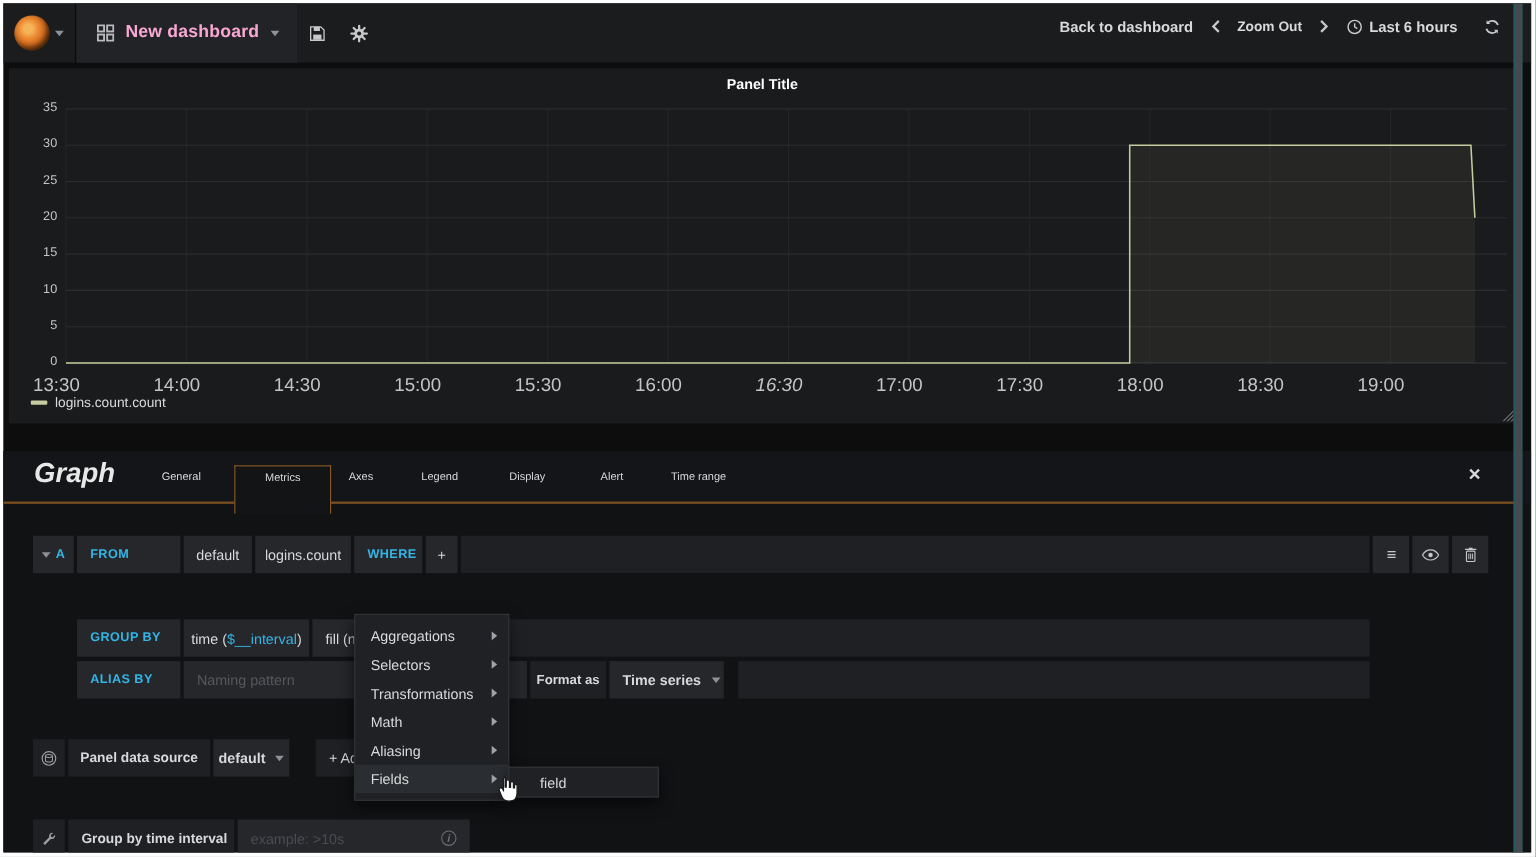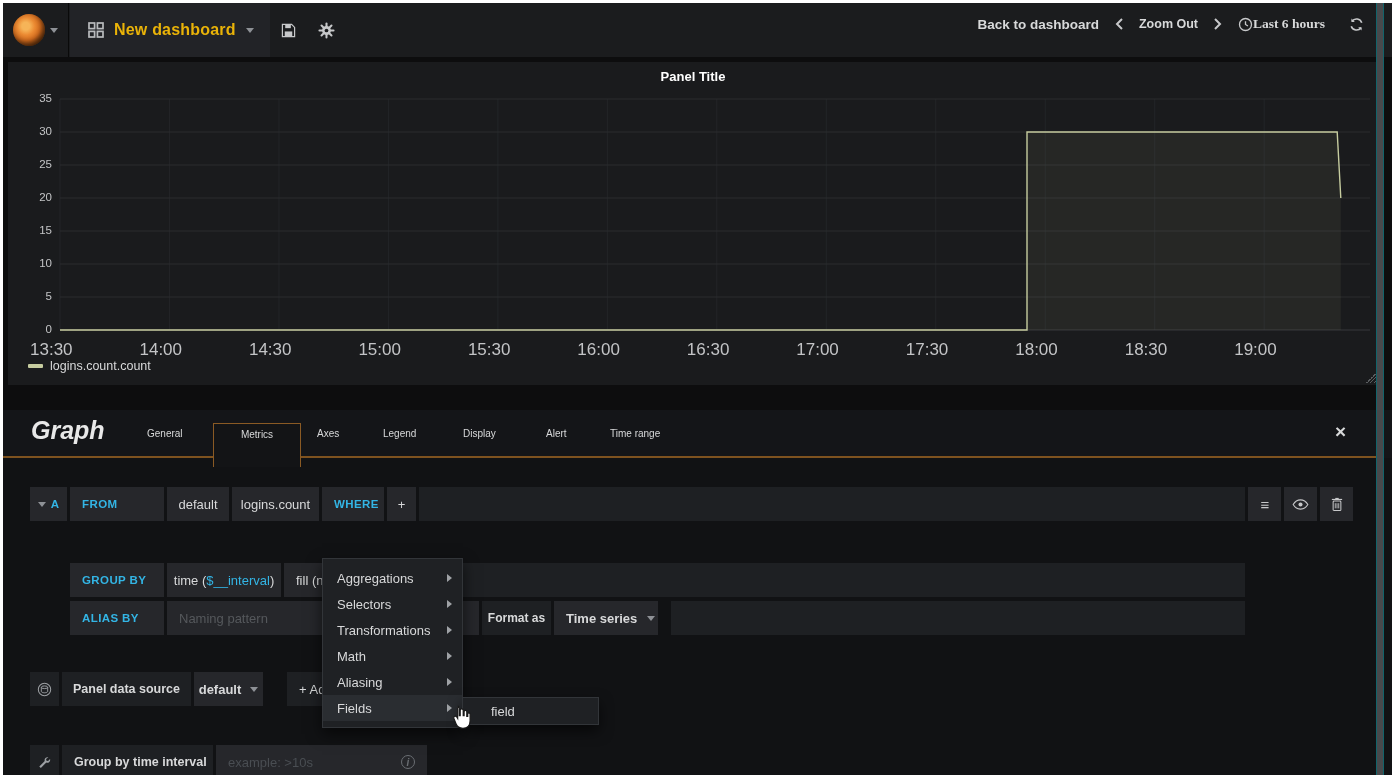--- a/index.html
+++ b/index.html
@@ -9,27 +9,27 @@
 
   
   .nav { position:absolute; left:0; top:0; width:100%; height:54px; background:#1b1c1e; }
   .logo-box { position:absolute; left:0; top:0; width:66px; height:54px; border-right:1px solid #0a0a0a;
               display:flex; align-items:center; justify-content:center; gap:5px; cursor:pointer; }
   .grafana-logo { width:32px; height:32px; border-radius:50%;
       background:radial-gradient(circle at 40% 38%, #f6b458 0 14%, #ec8b33 32%, #d96f1f 52%, #8a4511 74%, #33200a 100%);
       box-shadow: inset -2px -3px 6px rgba(0,0,0,.55); }
   .dash-section { position:absolute; left:67px; top:0; width:200px; height:54px; background:#222327;
                   display:flex; align-items:center; gap:10px; padding-left:18px; cursor:pointer; }
-  .dash-title { color:#eab308; font-size:16px; font-weight:700; letter-spacing:.2px; }
+  .dash-title { color:#f9a8d4; font-size:16px; font-weight:700; letter-spacing:.2px; }
   .tri-down { width:0; height:0; border-left:4px solid transparent; border-right:4px solid transparent; border-top:5px solid #8e9196; }
   .nav-icon-btn { position:absolute; top:0; height:54px; width:34px; display:flex; align-items:center; justify-content:center; cursor:pointer; }
   .nav-right { position:absolute; top:0; right:28px; height:42px; display:flex; align-items:center; gap:12px; }
   .nav-link { color:#d8d9da; font-size:13.5px; font-weight:600; cursor:pointer; }
   .nav-chev { display:flex; align-items:center; padding:0 4px; cursor:pointer; }
-  .time-group { display:flex; align-items:center; cursor:pointer;font-family:Liberation Serif, serif; }
+  .time-group { display:flex; align-items:center; gap:6px; cursor:pointer; }
   .refresh-btn { margin-left:12px; cursor:pointer; display:flex; align-items:center; }
 
   
   .panel { position:absolute; left:5px; top:59px; width:1370px; height:323px; background:#1a1b1d; }
   .panel-title { position:absolute; left:0; top:7px; width:100%; text-align:center; color:#ffffff;
                  font-size:13px; font-weight:700; cursor:pointer; }
   #chart-svg { position:absolute; left:0; top:0; }
   .x-tick { position:absolute; top:278px; width:60px; color:#c3c4c6; font-size:17px; }
   .y-tick { position:absolute; left:14px; width:30px; text-align:right; color:#c3c4c6; font-size:11.5px; }
   .legend { position:absolute; left:20px; top:297px; display:flex; align-items:center; gap:7px; cursor:pointer; }
@@ -191,21 +191,21 @@
           <span class="y-tick" style="top: 63px;">30</span>
           <span class="y-tick" style="top: 30px;">35</span>
         </div>
     <div id="x-ticks">
           <span class="x-tick" style="left: 22px;">13:30</span>
           <span class="x-tick" style="left: 131.471px;">14:00</span>
           <span class="x-tick" style="left: 240.942px;">14:30</span>
           <span class="x-tick" style="left: 350.412px;">15:00</span>
           <span class="x-tick" style="left: 459.883px;">15:30</span>
           <span class="x-tick" style="left: 569.354px;">16:00</span>
-          <span class="x-tick" style="left: 678.825px;">16:30</span>
+          <span class="x-tick" style="left: 678.825px; font-style: italic;">16:30</span>
           <span class="x-tick" style="left: 788.295px;">17:00</span>
           <span class="x-tick" style="left: 897.766px;">17:30</span>
           <span class="x-tick" style="left: 1007.24px;">18:00</span>
           <span class="x-tick" style="left: 1116.71px;">18:30</span>
           <span class="x-tick" style="left: 1226.18px;">19:00</span>
         </div>
     <div class="legend">
       <span class="legend-swatch" style="background: rgb(198, 204, 159);"></span>
       <span class="legend-label">logins.count.count</span>
     </div>

